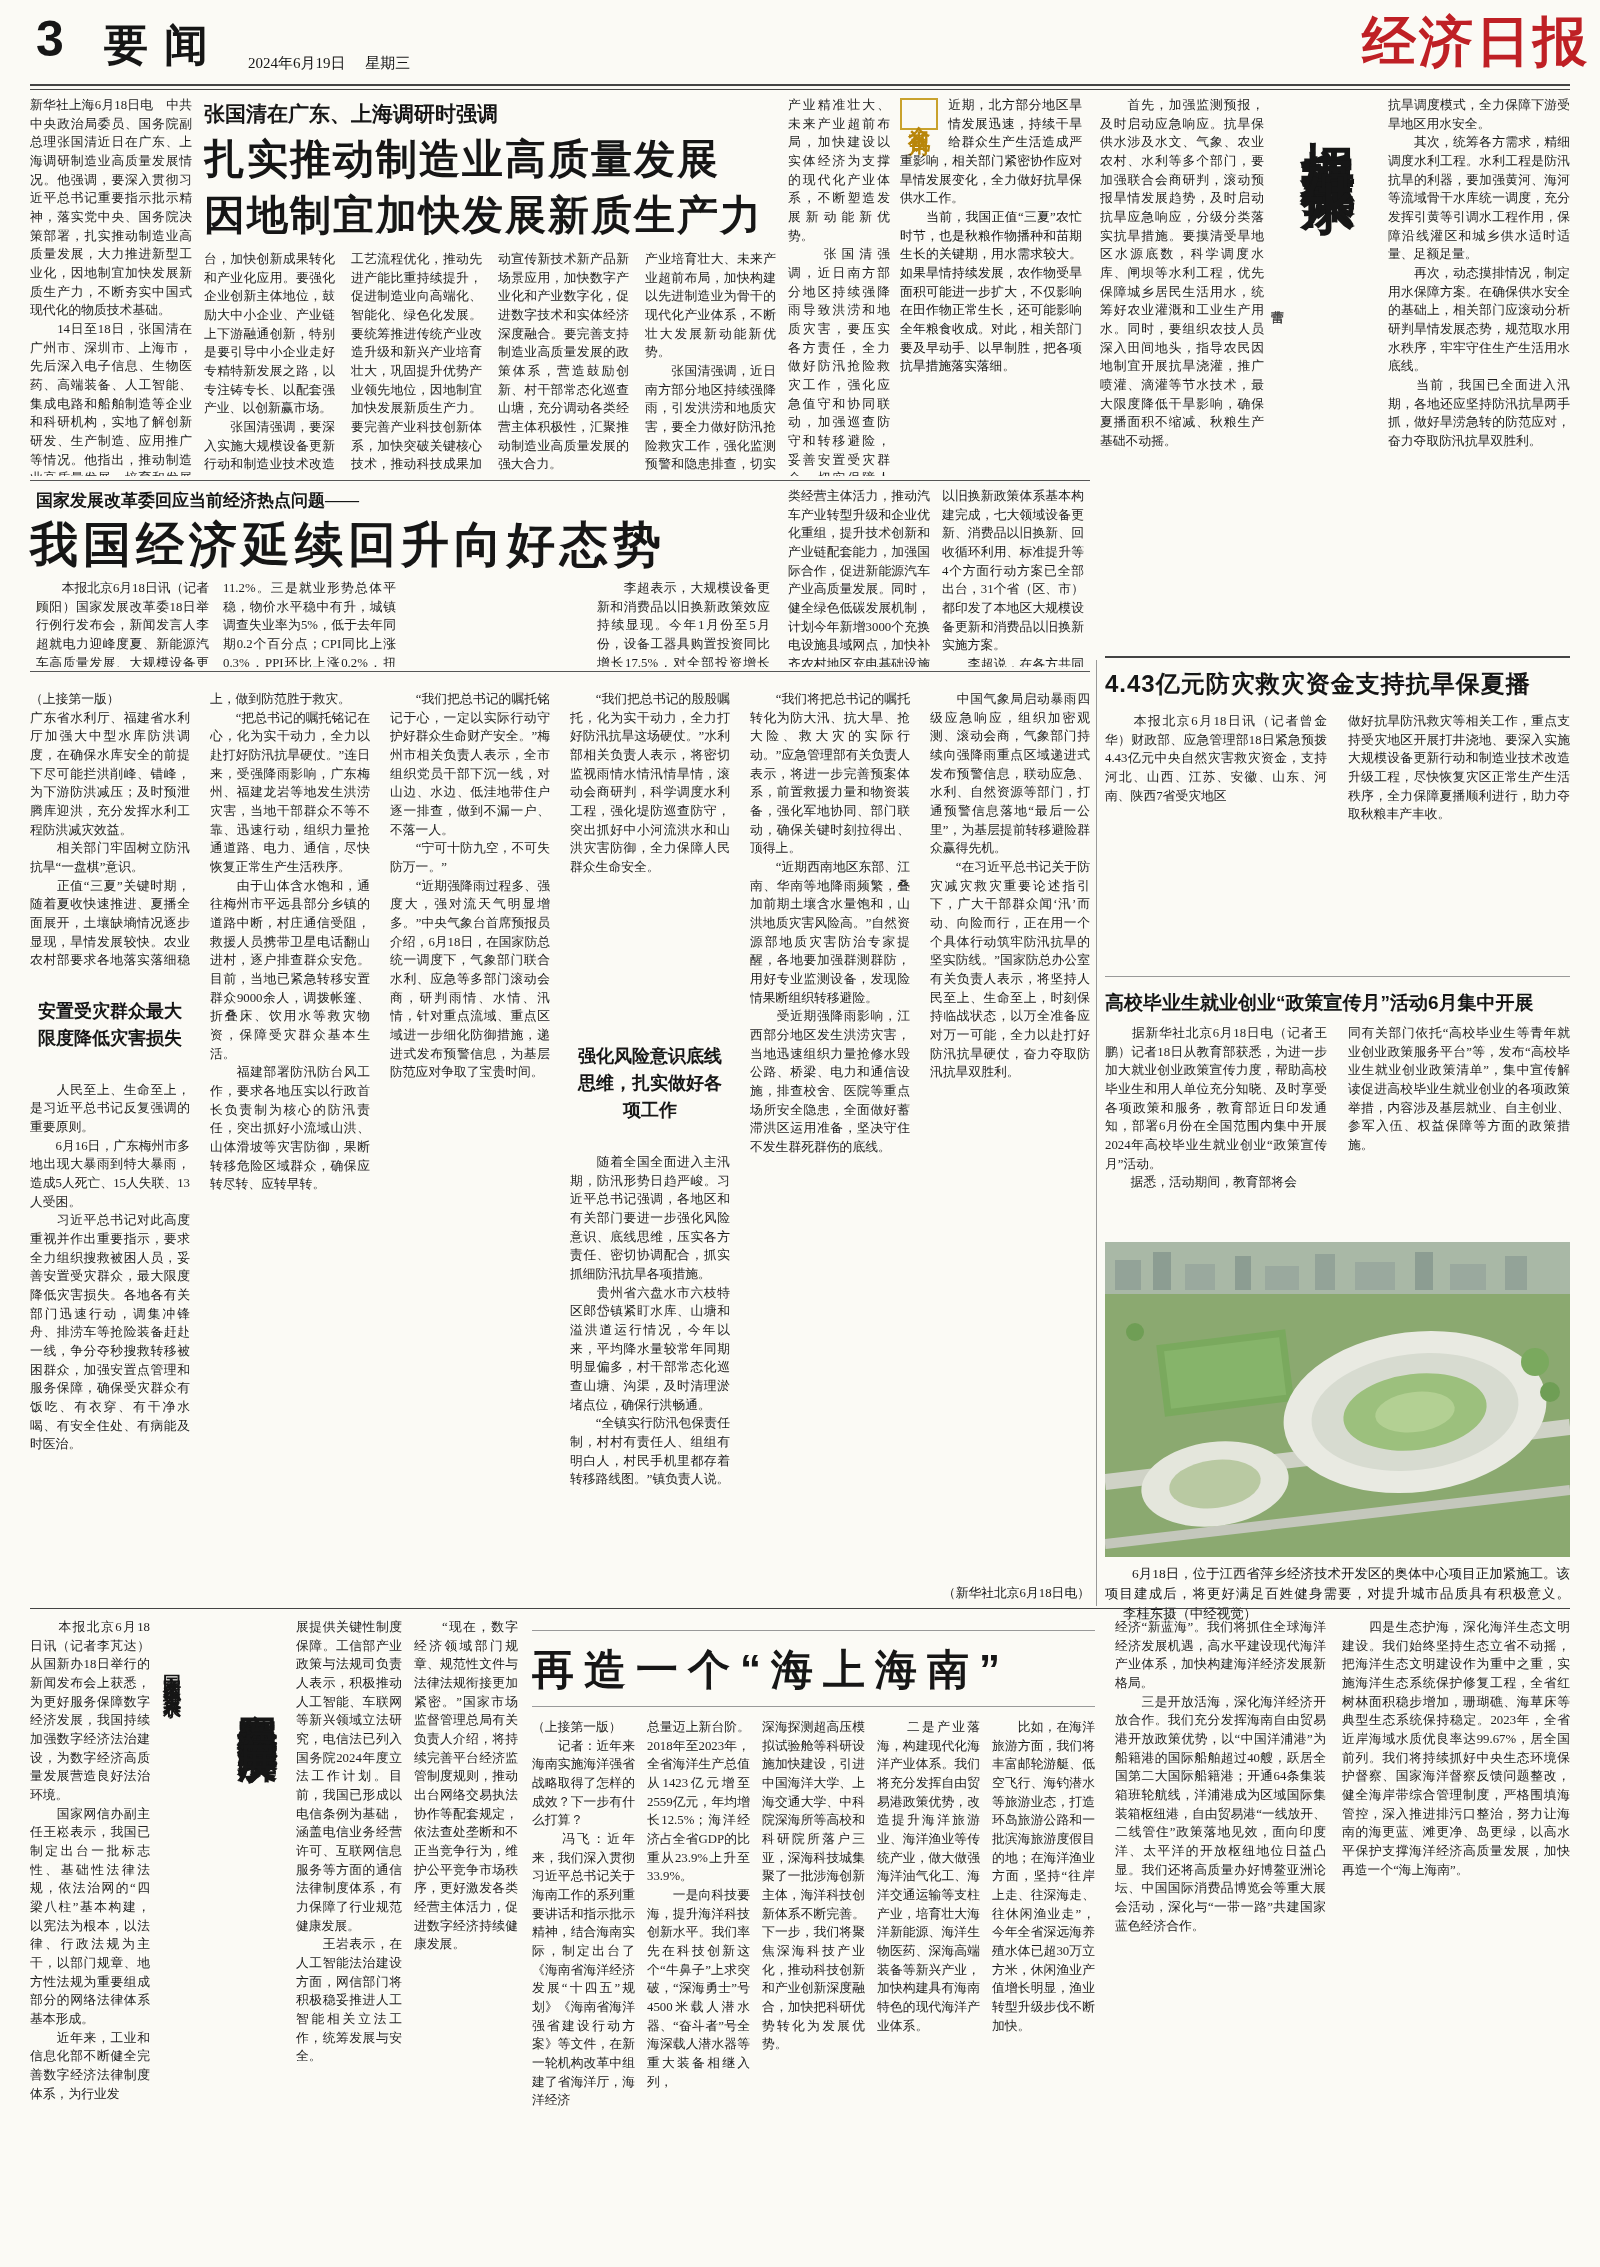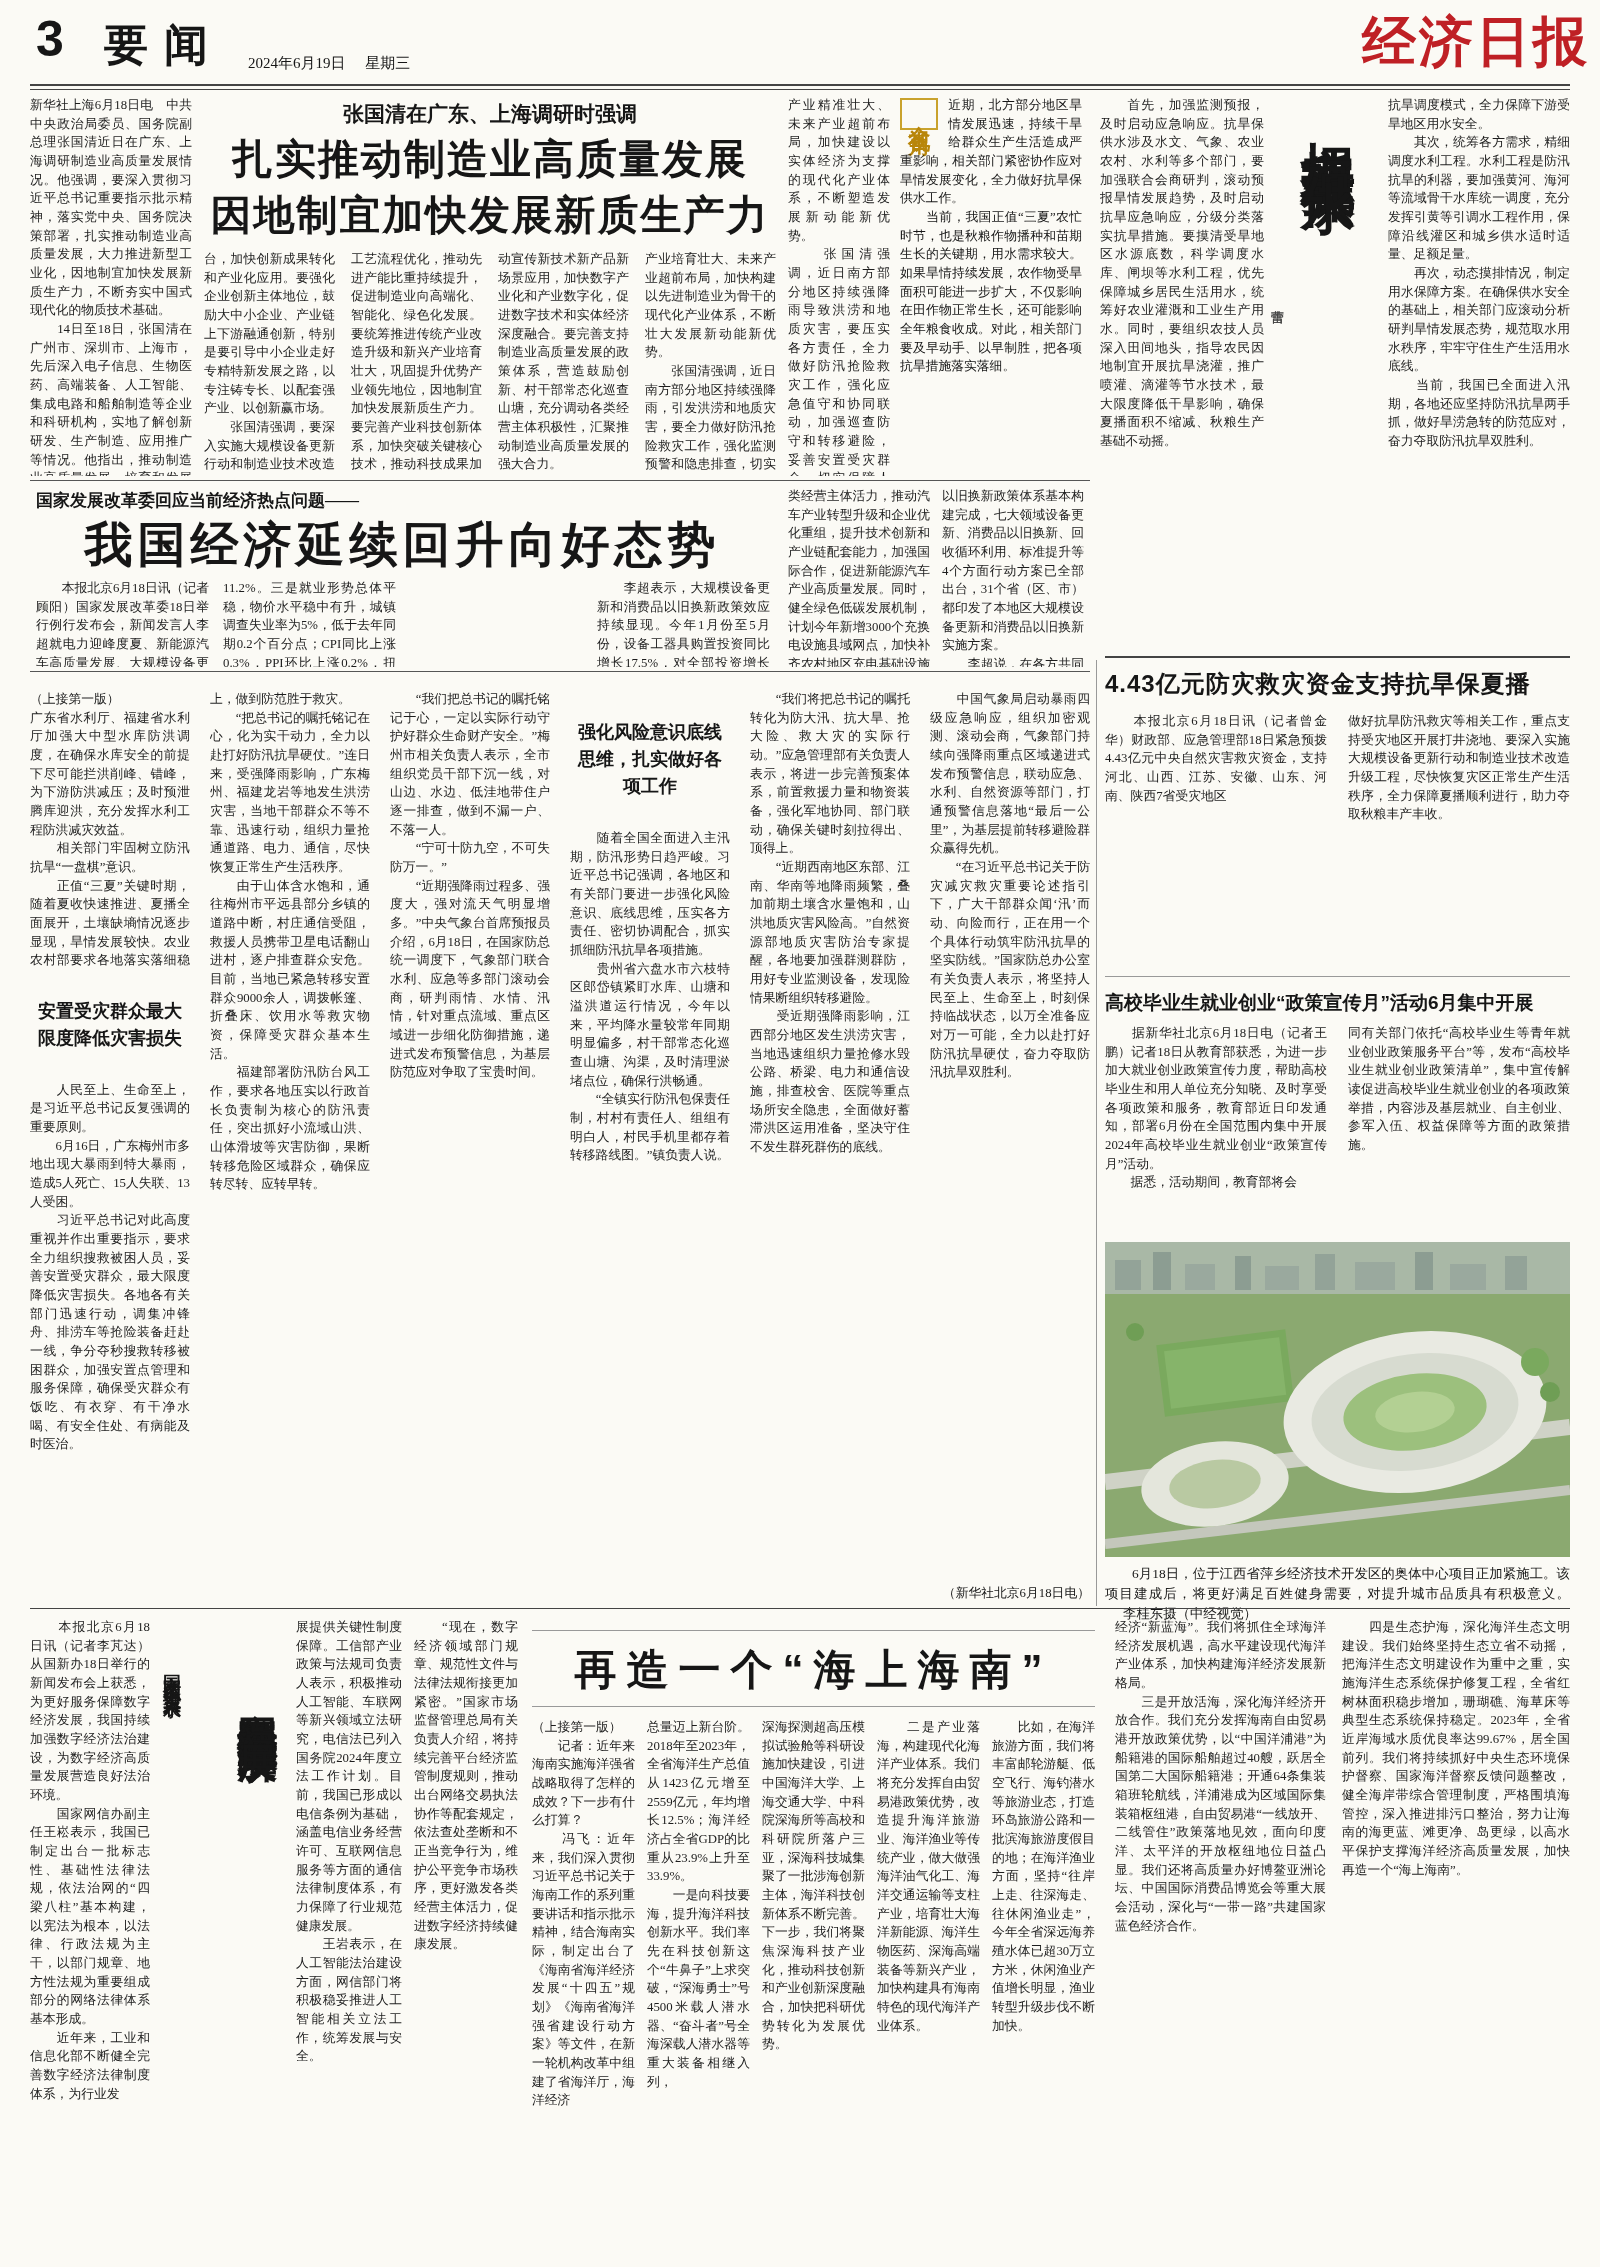--- a/index.html
+++ b/index.html
@@ -7,21 +7,21 @@
   body{width:1600px;height:2267px;position:relative;margin:0 auto;background:#fbfaf5;
        font-family:"Liberation Serif","DejaVu Serif",serif;color:#161616}
   .abs{position:absolute}
   .bt{font-size:12.8px;line-height:1.46;text-align:justify;white-space:pre-line;
       overflow:hidden;color:#1d1d1d}
   .col{position:absolute;font-size:12.8px;line-height:1.46;text-align:justify;
        white-space:pre-line;overflow:hidden;color:#1d1d1d}
   .colstack{position:absolute;display:flex;flex-direction:column;overflow:hidden}
   .sans{font-family:"Liberation Sans","DejaVu Sans",sans-serif}
   .b{font-weight:bold}
-  .center{text-align:center}
+  .center{text-align:left}
   .vert{writing-mode:vertical-rl}
   .rule{position:absolute;background:#444}
   .rule-light{position:absolute;background:#999}
   .subhead{font-family:"Liberation Sans","DejaVu Sans",sans-serif;font-weight:bold;
            font-size:18px;line-height:1.5;margin:29px 2px;text-align:center;white-space:normal}
   .goldtag{float:left;writing-mode:vertical-rl;color:#b8860b;border:2px solid #c9a22c;
            font-family:"Liberation Sans","DejaVu Sans",sans-serif;font-weight:bold;
            font-size:22px;padding:8px 5px;margin:2px 10px 8px 0;letter-spacing:4px;line-height:1.1}
   .bt-inline{display:inline;white-space:pre-line}
   .signoff{text-align:right;margin-top:8px;font-size:12.8px}
@@ -144,20 +144,21 @@
 　　习近平总书记对此高度重视并作出重要指示，要求全力组织搜救被困人员，妥善安置受灾群众，最大限度降低灾害损失。各地各有关部门迅速行动，调集冲锋舟、排涝车等抢险装备赶赴一线，争分夺秒搜救转移被困群众，加强安置点管理和服务保障，确保受灾群众有饭吃、有衣穿、有干净水喝、有安全住处、有病能及时医治。</div>
 </div>
 <div class="col" style="left:210px;top:690px;width:160px;height:912px">上，做到防范胜于救灾。
 　　“把总书记的嘱托铭记在心，化为实干动力，全力以赴打好防汛抗旱硬仗。”连日来，受强降雨影响，广东梅州、福建龙岩等地发生洪涝灾害，当地干部群众不等不靠、迅速行动，组织力量抢通道路、电力、通信，尽快恢复正常生产生活秩序。
 　　由于山体含水饱和，通往梅州市平远县部分乡镇的道路中断，村庄通信受阻，救援人员携带卫星电话翻山进村，逐户排查群众安危。目前，当地已紧急转移安置群众9000余人，调拨帐篷、折叠床、饮用水等救灾物资，保障受灾群众基本生活。
 　　福建部署防汛防台风工作，要求各地压实以行政首长负责制为核心的防汛责任，突出抓好小流域山洪、山体滑坡等灾害防御，果断转移危险区域群众，确保应转尽转、应转早转。</div>
 <div class="col" style="left:390px;top:690px;width:160px;height:912px">　　“我们把总书记的嘱托铭记于心，一定以实际行动守护好群众生命财产安全。”梅州市相关负责人表示，全市组织党员干部下沉一线，对山边、水边、低洼地带住户逐一排查，做到不漏一户、不落一人。
 　　“宁可十防九空，不可失防万一。”
 　　“近期强降雨过程多、强度大，强对流天气明显增多。”中央气象台首席预报员介绍，6月18日，在国家防总统一调度下，气象部门联合水利、应急等多部门滚动会商，研判雨情、水情、汛情，针对重点流域、重点区域进一步细化防御措施，递进式发布预警信息，为基层防范应对争取了宝贵时间。</div>
 <div class="colstack" style="left:570px;top:690px;width:160px;height:912px">
+  <div class="bt" style="height:324px;flex:none">　　“我们把总书记的殷殷嘱托，化为实干动力，全力打好防汛抗旱这场硬仗。”水利部相关负责人表示，将密切监视雨情水情汛情旱情，滚动会商研判，科学调度水利工程，强化堤防巡查防守，突出抓好中小河流洪水和山洪灾害防御，全力保障人民群众生命安全。</div>
   <div class="subhead">强化风险意识底线思维，扎实做好各项工作</div>
   <div class="bt" style="flex:1">　　随着全国全面进入主汛期，防汛形势日趋严峻。习近平总书记强调，各地区和有关部门要进一步强化风险意识、底线思维，压实各方责任、密切协调配合，抓实抓细防汛抗旱各项措施。
 　　贵州省六盘水市六枝特区郎岱镇紧盯水库、山塘和溢洪道运行情况，今年以来，平均降水量较常年同期明显偏多，村干部常态化巡查山塘、沟渠，及时清理淤堵点位，确保行洪畅通。
 　　“全镇实行防汛包保责任制，村村有责任人、组组有明白人，村民手机里都存着转移路线图。”镇负责人说。</div>
 </div>
 <div class="col" style="left:750px;top:690px;width:160px;height:912px">　　“我们将把总书记的嘱托转化为防大汛、抗大旱、抢大险、救大灾的实际行动。”应急管理部有关负责人表示，将进一步完善预案体系，前置救援力量和物资装备，强化军地协同、部门联动，确保关键时刻拉得出、顶得上。
 　　“近期西南地区东部、江南、华南等地降雨频繁，叠加前期土壤含水量饱和，山洪地质灾害风险高。”自然资源部地质灾害防治专家提醒，各地要加强群测群防，用好专业监测设备，发现险情果断组织转移避险。
 　　受近期强降雨影响，江西部分地区发生洪涝灾害，当地迅速组织力量抢修水毁公路、桥梁、电力和通信设施，排查校舍、医院等重点场所安全隐患，全面做好蓄滞洪区运用准备，坚决守住不发生群死群伤的底线。</div>
 <div class="colstack" style="left:930px;top:690px;width:160px;height:912px">
   <div class="bt" style="flex:1">　　中国气象局启动暴雨四级应急响应，组织加密观测、滚动会商，气象部门持续向强降雨重点区域递进式发布预警信息，联动应急、水利、自然资源等部门，打通预警信息落地“最后一公里”，为基层提前转移避险群众赢得先机。

